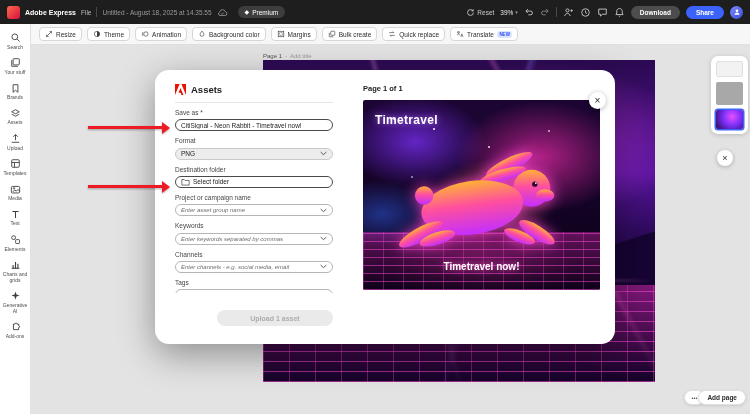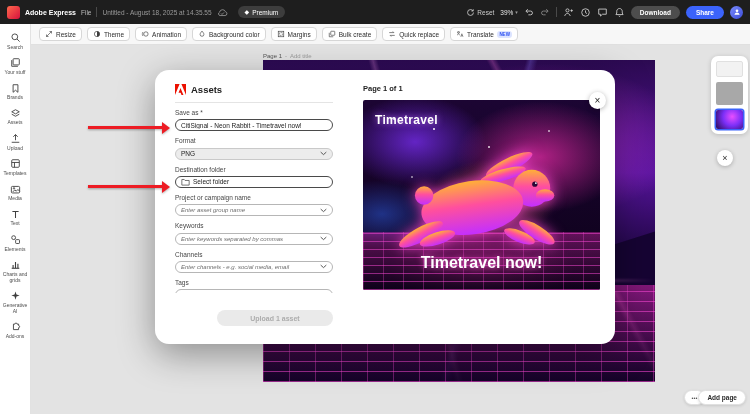--- a/index.html
+++ b/index.html
@@ -112,21 +112,21 @@
       linear-gradient(180deg,#1c0533,#0c0118); }
   .preview .grid2 { position:absolute; left:0; right:0; bottom:0; height:58px; background:
       repeating-linear-gradient(0deg, rgba(255,73,217,.5) 0 1px, transparent 1px 8px),
       repeating-linear-gradient(90deg, rgba(255,73,217,.3) 0 1px, transparent 1px 20px),
       linear-gradient(180deg, rgba(255,46,200,.35), rgba(12,1,24,.85)); }
   .stars { position:absolute; left:30px; top:18px; width:2px; height:2px; border-radius:50%; background:#fff;
            box-shadow:40px 10px 0 #fff, 95px 28px 0 rgba(255,255,255,.85), 155px 12px 0 rgba(255,255,255,.7),
                       18px 58px 0 rgba(255,255,255,.6), 130px 55px 0 rgba(255,255,255,.5); }
   .brand { position:absolute; left:12px; top:13px; color:#fff; font-size:12px; font-weight:bold;
            letter-spacing:.3px; text-shadow:0 0 6px rgba(190,120,255,.9); }
-  .tagline { position:absolute; left:0; right:0; bottom:18px; text-align:center; color:#fff; font-size:16px;
+  .tagline { position:absolute; left:0; right:0; bottom:18px; text-align:center; color:#fff; font-size:10px;
              font-weight:bold; text-shadow:0 0 6px rgba(255,90,210,.95); }
   .rabbit { position:absolute; left:15px; top:42px; filter:drop-shadow(0 0 7px rgba(255,70,210,.9)); }
 
   
   .arrow { position:absolute; height:3px; background:#ed1c24; z-index:40;
            filter:drop-shadow(0 1px 1px rgba(0,0,0,.3)); }
   .arrow::after { content:""; position:absolute; right:-8px; top:-4.5px; width:0; height:0;
                   border-left:8px solid #ed1c24; border-top:6px solid transparent; border-bottom:6px solid transparent; }
   .arrow1 { left:88px; top:126px; width:74px; }
   .arrow2 { left:88px; top:185px; width:74px; }

